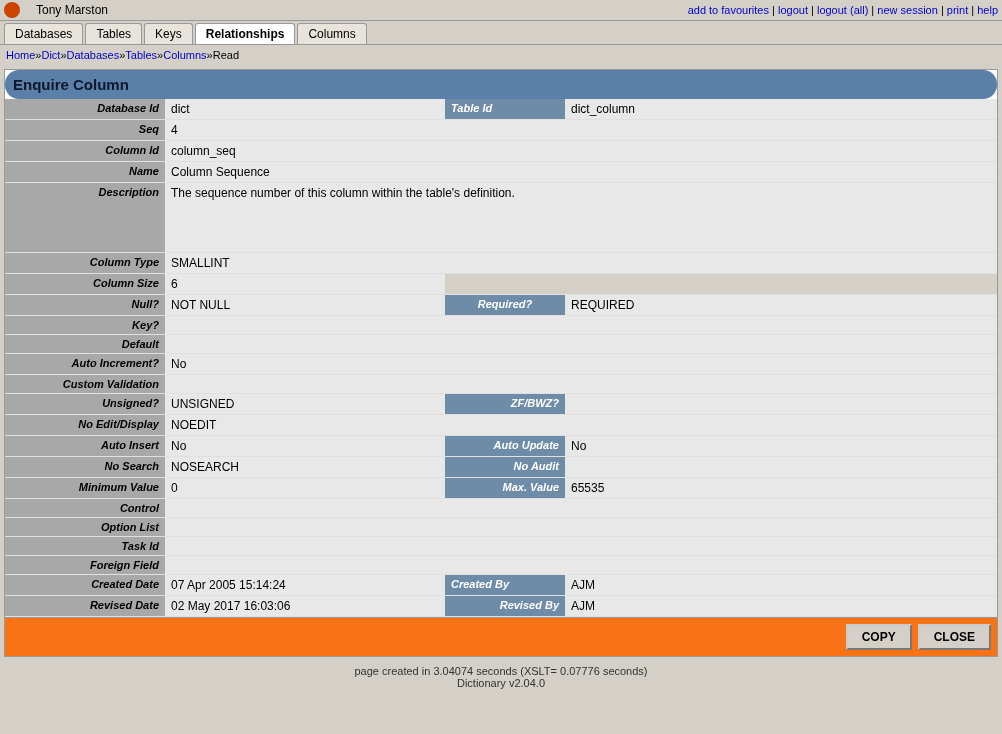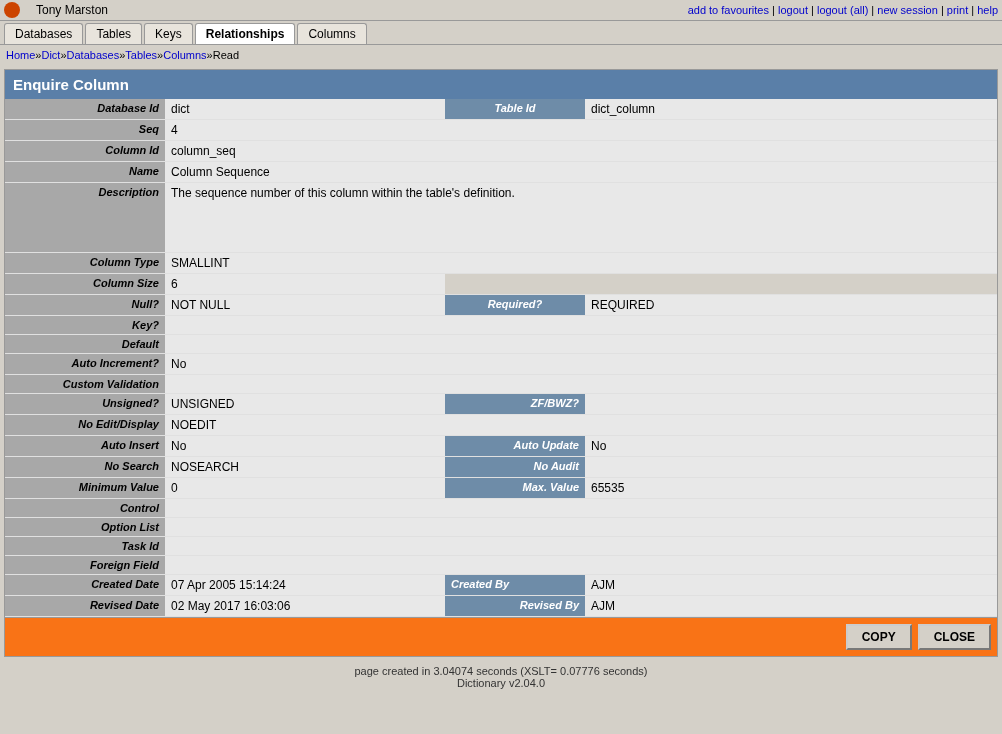--- a/index.html
+++ b/index.html
@@ -61,24 +61,25 @@
     
     #main {
       margin: 4px;
       border: 1px solid #999;
       background: #fff;
     }
 
     
     .form-header {
       background: #5a7fa8;
-      color: #ffffff;
+      color: #0f172a;
       font-size: 15px;
       font-weight: bold;
       padding: 6px 8px;
+      border-radius: 14px;
     }
 
     
     .form-table {
       width: 100%;
       border-collapse: collapse;
     }
     .form-table tr {
       border-bottom: 1px solid #e0e0e0;
       margin-top: 32px;
@@ -193,21 +194,21 @@
 
 <div id="main">
   <div class="form-header">Enquire Column</div>
 
   <table class="form-table">
 
     <tbody>
         <tr>
       <td class="label-cell">Database Id</td>
       <td class="value-cell" style="width:280px;">dict</td>
-      <td class="label-cell-dark" style="width:140px; text-align:center;">Table Id</td>
+      <td class="label-cell-dark" style="width:120px; text-align:left;">Table Id</td>
       <td class="value-cell">dict_column</td>
     </tr>
 
     <tr>
       <td class="label-cell">Seq</td>
       <td class="value-cell" colspan="3">4</td>
     </tr>
 
     <tr>
       <td class="label-cell">Column Id</td>

